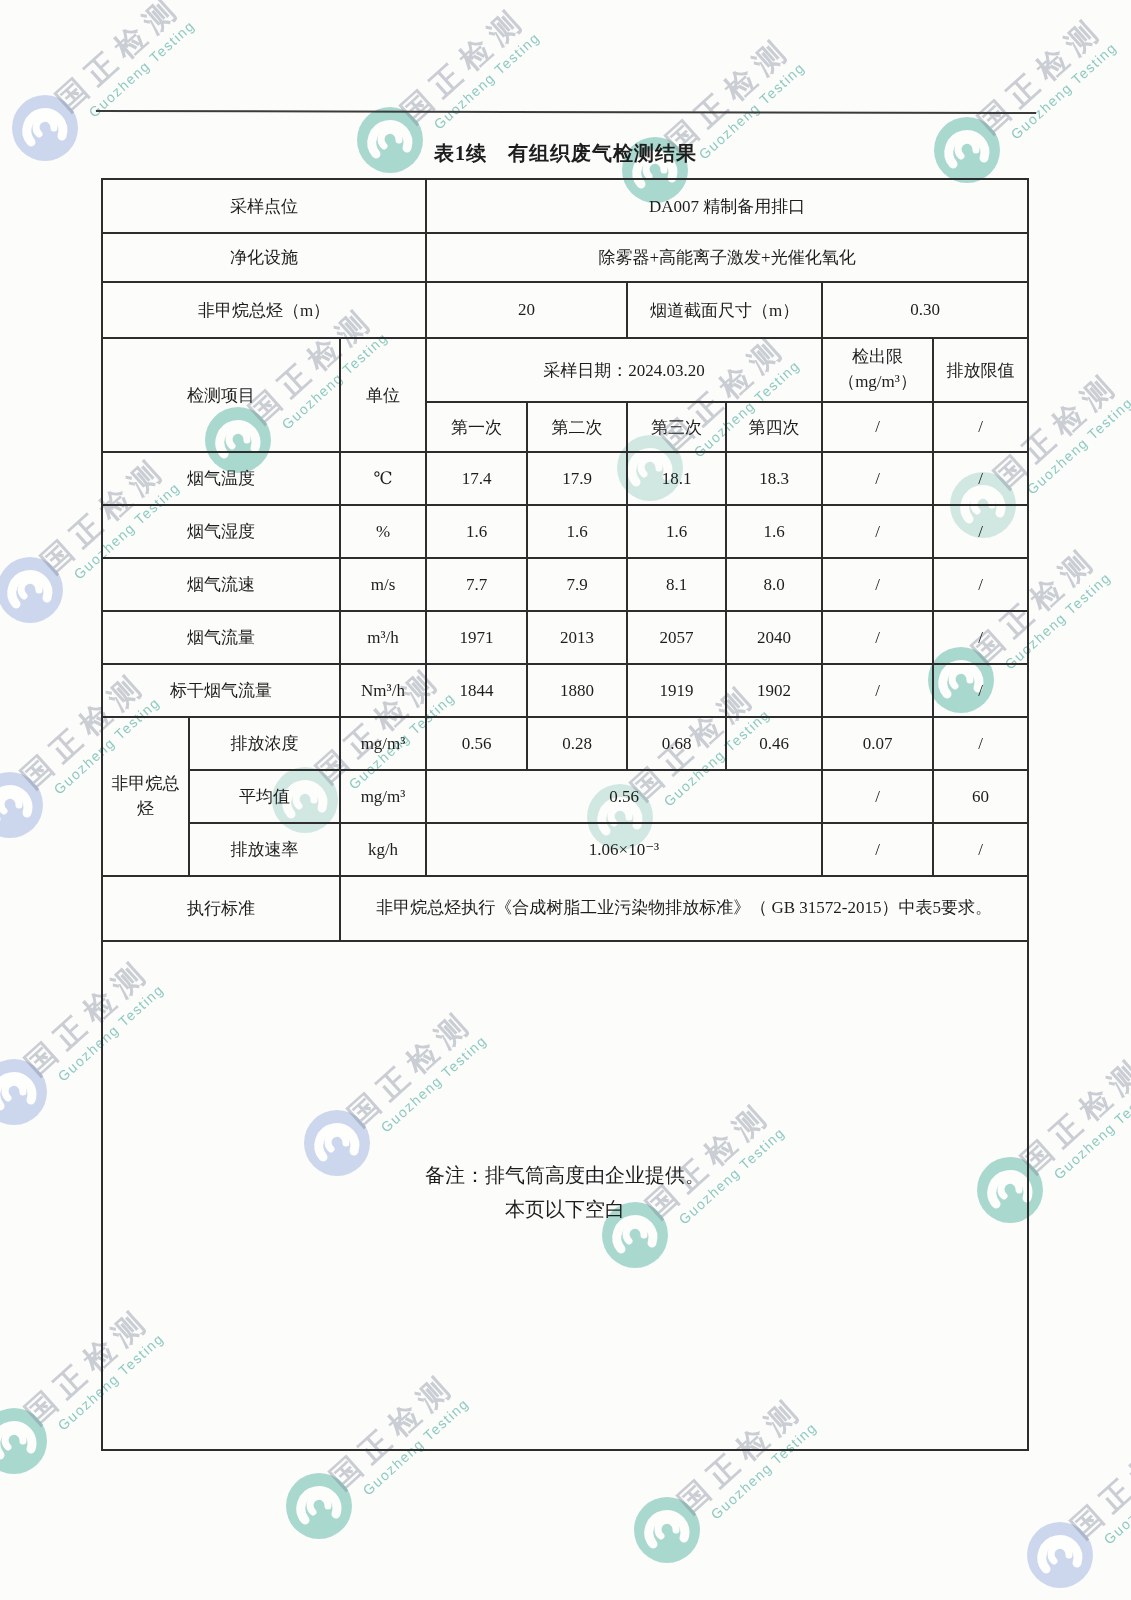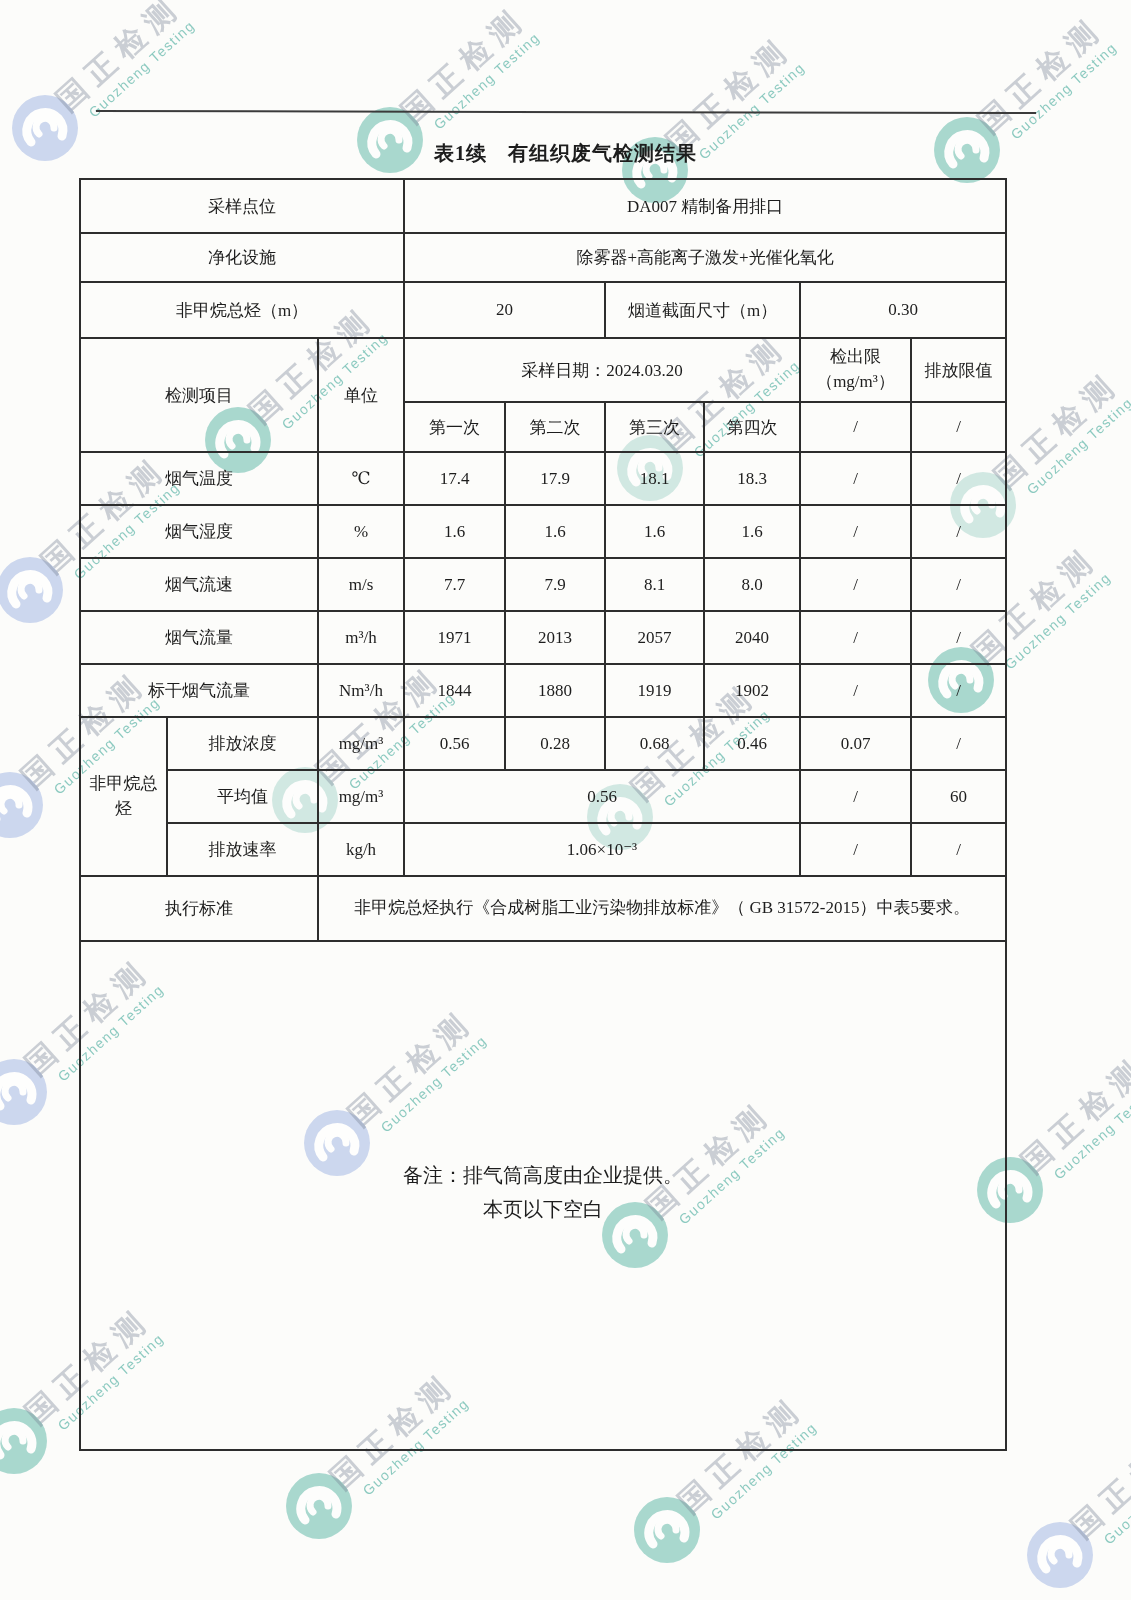--- a/index.html
+++ b/index.html
@@ -39,21 +39,21 @@
   }
   .header-rule{
     position:absolute;left:96px;top:111px;width:940px;height:2px;
     background:#3b3b3b;transform:rotate(0.12deg);
   }
   .doc-title{
     position:absolute;left:0;top:140px;width:1131px;
     text-align:center;font-size:20px;font-weight:bold;letter-spacing:1px;
   }
   table.report{
-    position:absolute;left:79px;top:178px;width:926px;
+    position:absolute;left:101px;top:178px;width:926px;
     border-collapse:collapse;table-layout:fixed;
   }
   table.report td{
     border:2px solid #2d2d2d;
     text-align:center;vertical-align:middle;
     font-size:17px;padding:0 2px;
     background:transparent;
   }
   tr.h54{height:54px}  tr.h49{height:49px}  tr.h56{height:56px}
   tr.h64{height:64px}  tr.h50{height:50px}  tr.h53{height:53px}

